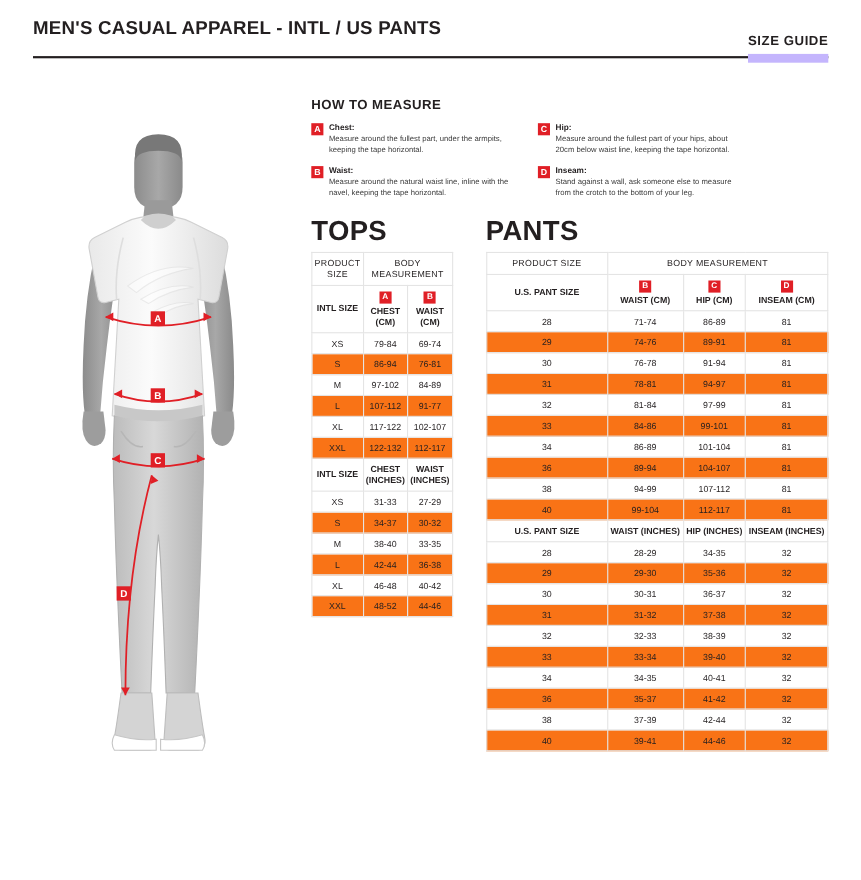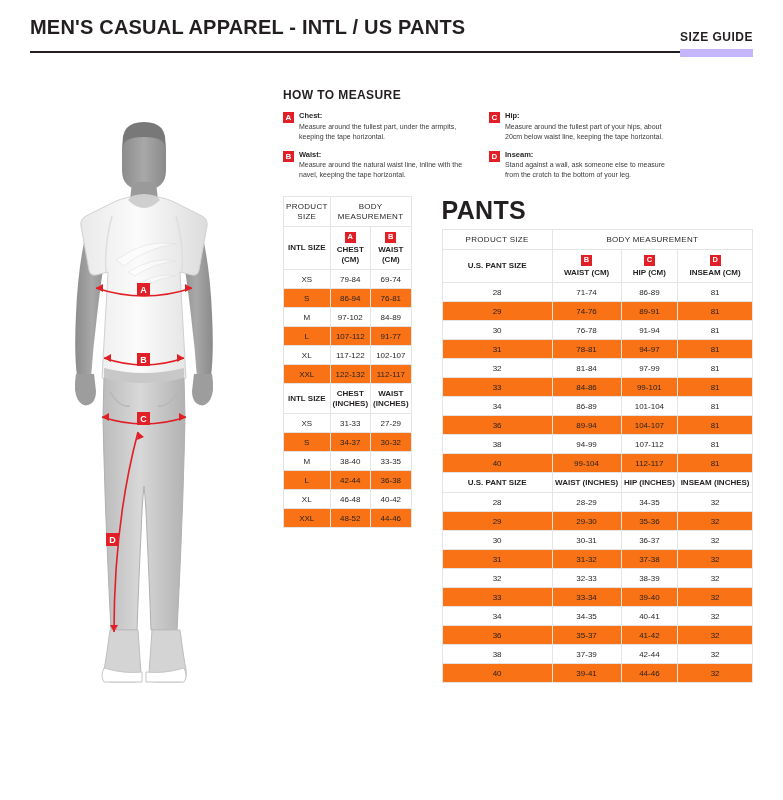--- a/index.html
+++ b/index.html
@@ -13,21 +13,21 @@
     overflow: hidden;
   }
   .page { position: relative; width: 783px; height: 800px; }
 
   
   .header {
     position: absolute; top: 16px; left: 30px; right: 30px;
     height: 44px;
   }
   .header-title {
-    font-size: 20px; font-weight: bold; letter-spacing: .2px;
+    font-size: 17px; font-weight: bold; letter-spacing: .2px;
     color: #231f20; white-space: nowrap;
   }
   .header-rule {
     position: absolute; left: 0; right: 0; top: 35px;
     border-top: 2px solid #231f20;
   }
   .size-guide {
     position: absolute; right: 0; top: 14px;
     font-size: 12px; font-weight: bold; letter-spacing: .5px;
     color: #231f20; padding-bottom: 5px;
@@ -217,20 +217,21 @@
       <path d="M114 312 l-1 8 l7 -3 z" fill="#e01f26"></path>
       <path d="M90 512 l-4 -7 l8 0 z" fill="#e01f26"></path>
       <rect x="82" y="413" width="13" height="13" fill="#e01f26"></rect>
       <text x="88.5" y="423" font-family="Liberation Sans, sans-serif" font-size="9" font-weight="bold" fill="#ffffff" text-anchor="middle">D</text>
     </svg>
   </div>
 
   <div class="tables-wrap">
 
     <div class="table-block tops-block">
+      <div class="block-title">TOPS</div>
       <table class="tbl">
         <tbody>
           <tr class="hdr-top">
             <td class="hdr-red">PRODUCT SIZE</td>
             <td class="hdr-red" colspan="2">BODY MEASUREMENT</td>
           </tr>
           <tr class="hdr-sub">
             <td>INTL SIZE</td>
             <td>
               <span class="abc">A</span><br>

